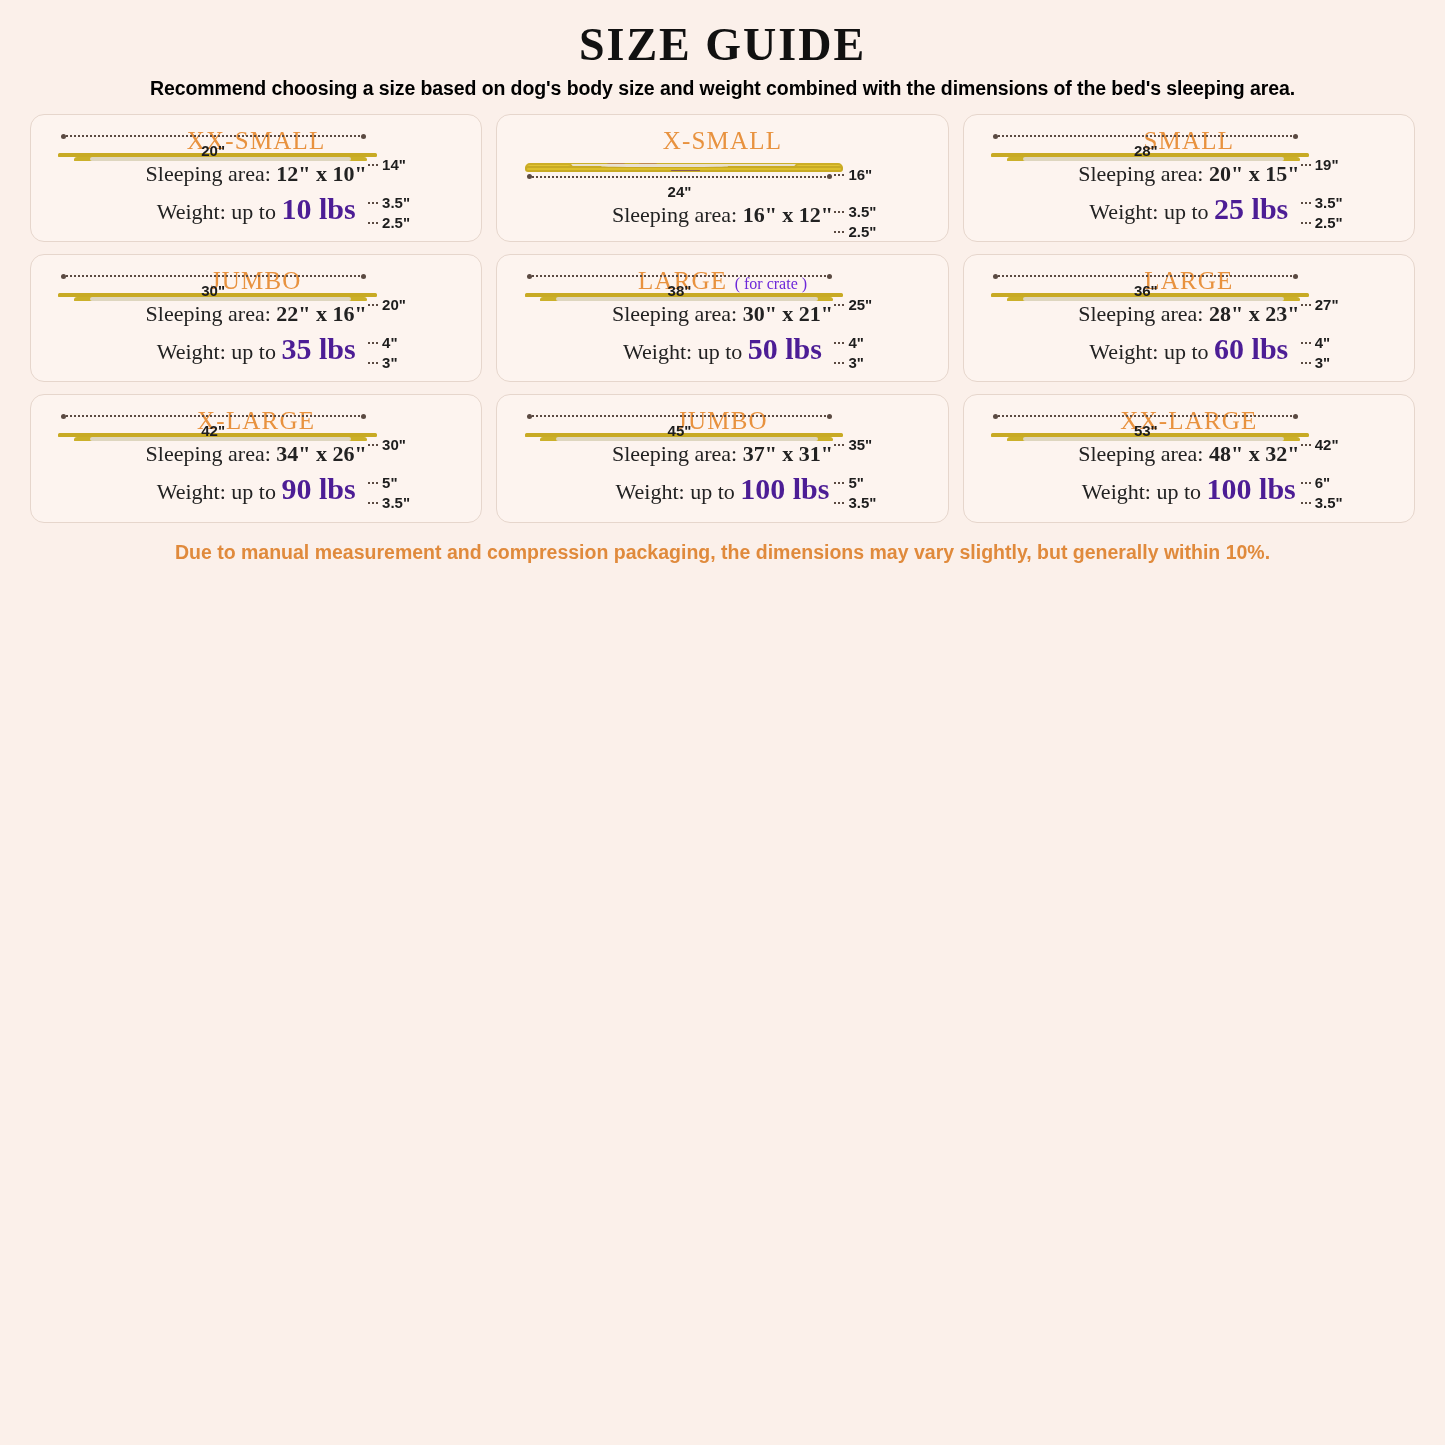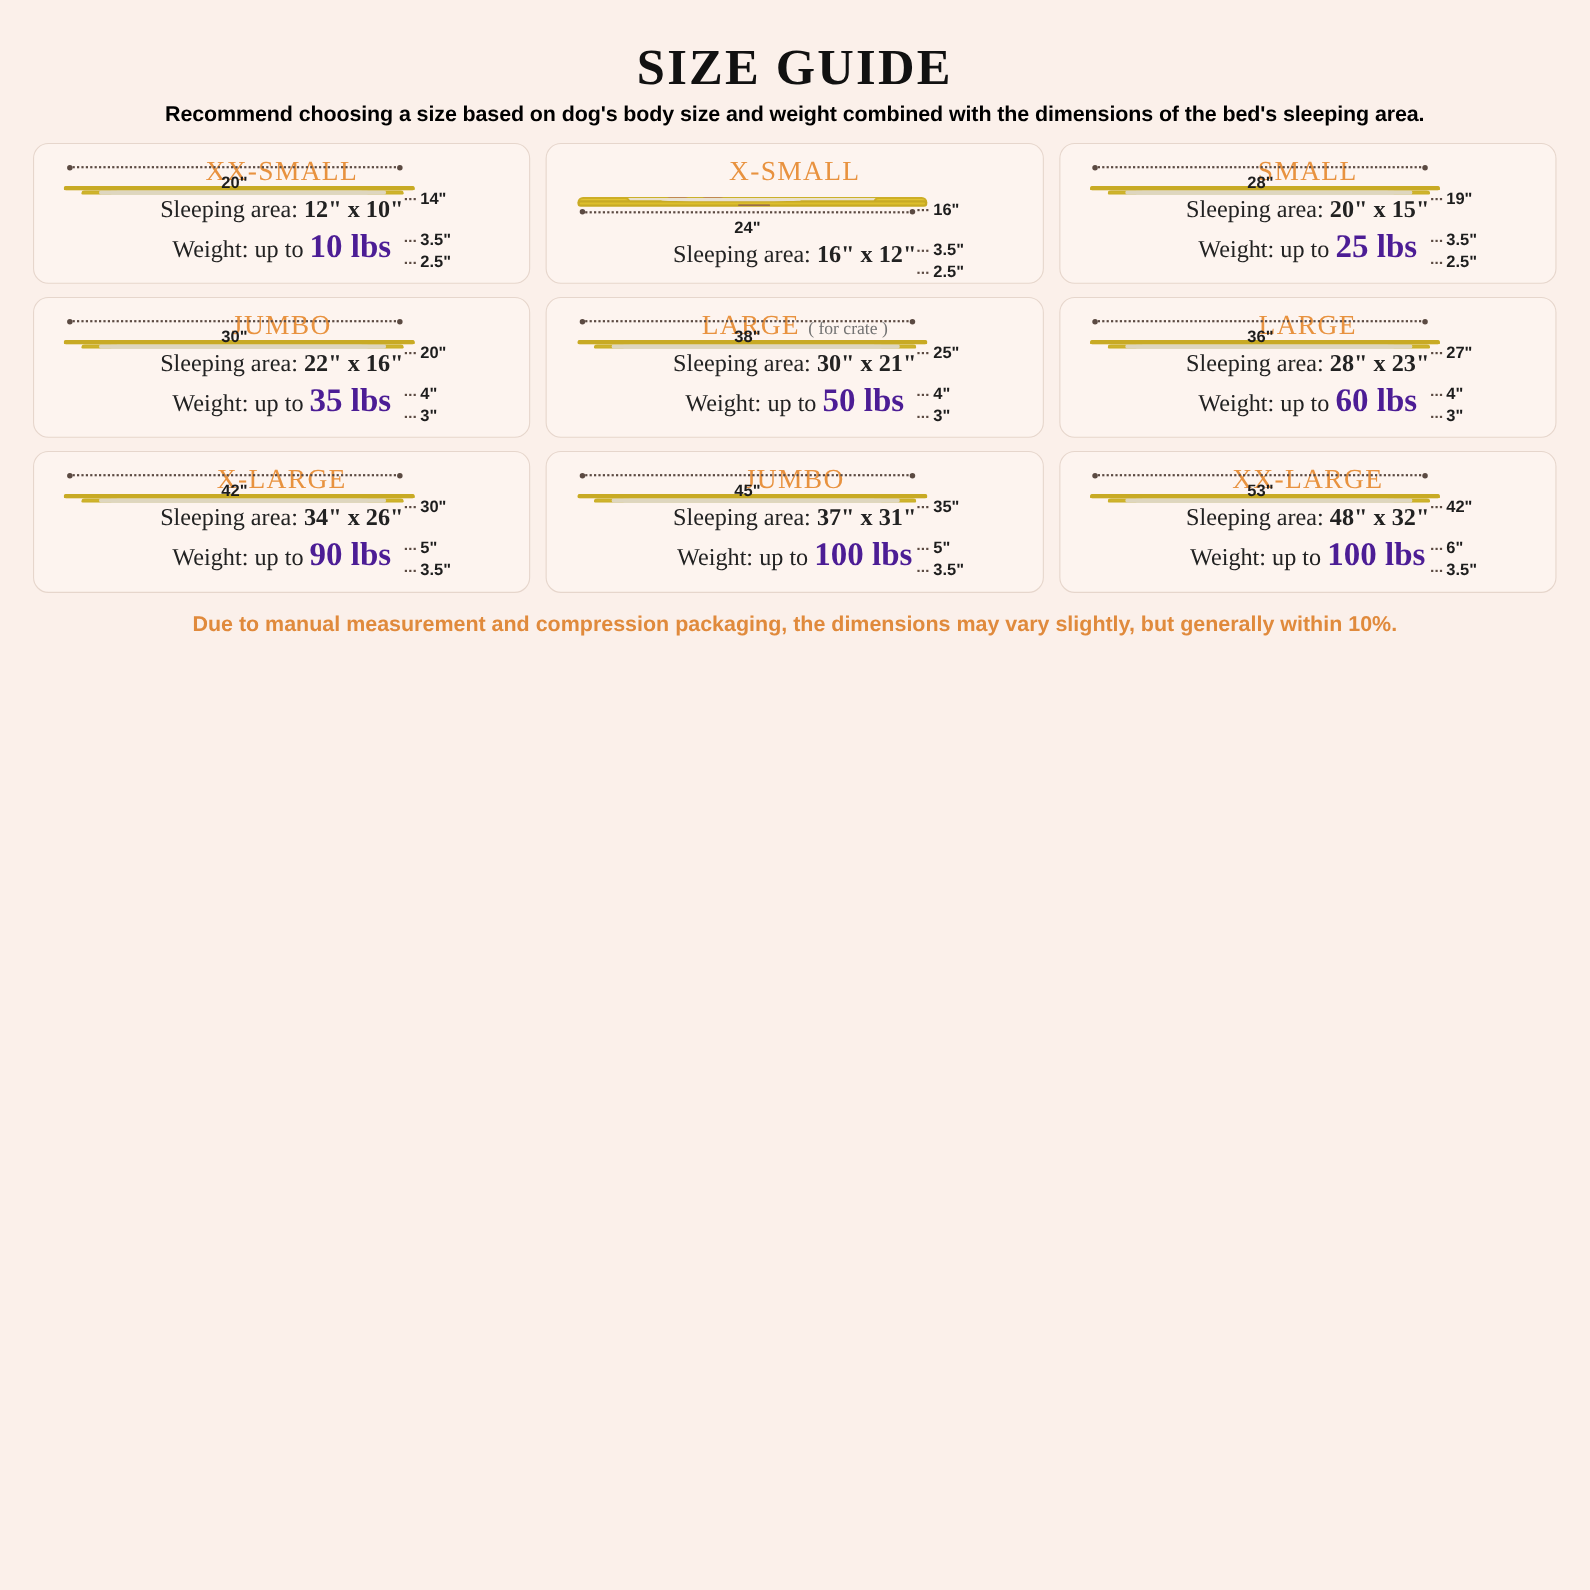--- a/index.html
+++ b/index.html
@@ -11,21 +11,21 @@
     height: 1445px;
     background: #fbf0ea;
     font-family: "Liberation Sans", sans-serif;
     overflow: hidden;
   }
   .page {
     width: 1445px;
     height: 1211px;
     position: relative;
     box-sizing: border-box;
-    padding: 16px 22px;
+    padding: 0 22px;
   }
   .title {
     text-align: center;
     font-family: "Liberation Serif", serif;
     font-size: 46px;
     font-weight: bold;
     letter-spacing: 2px;
     color: #111111;
     padding-top: 18px;
     padding-bottom: 6px;
@@ -63,21 +63,21 @@
     font-size: 25px;
     color: #e8923f;
     letter-spacing: 1.2px;
     height: 32px;
     line-height: 32px;
     white-space: nowrap;
   }
   .card-title .note {
     font-size: 16px;
     letter-spacing: 0;
-    color: #737373;
+    color: #6d28d9;
   }
   .illus {
     flex: 1 1 auto;
     position: relative;
     min-height: 0;
   }
   
   .bed {
     position: absolute;
     left: 4%;

